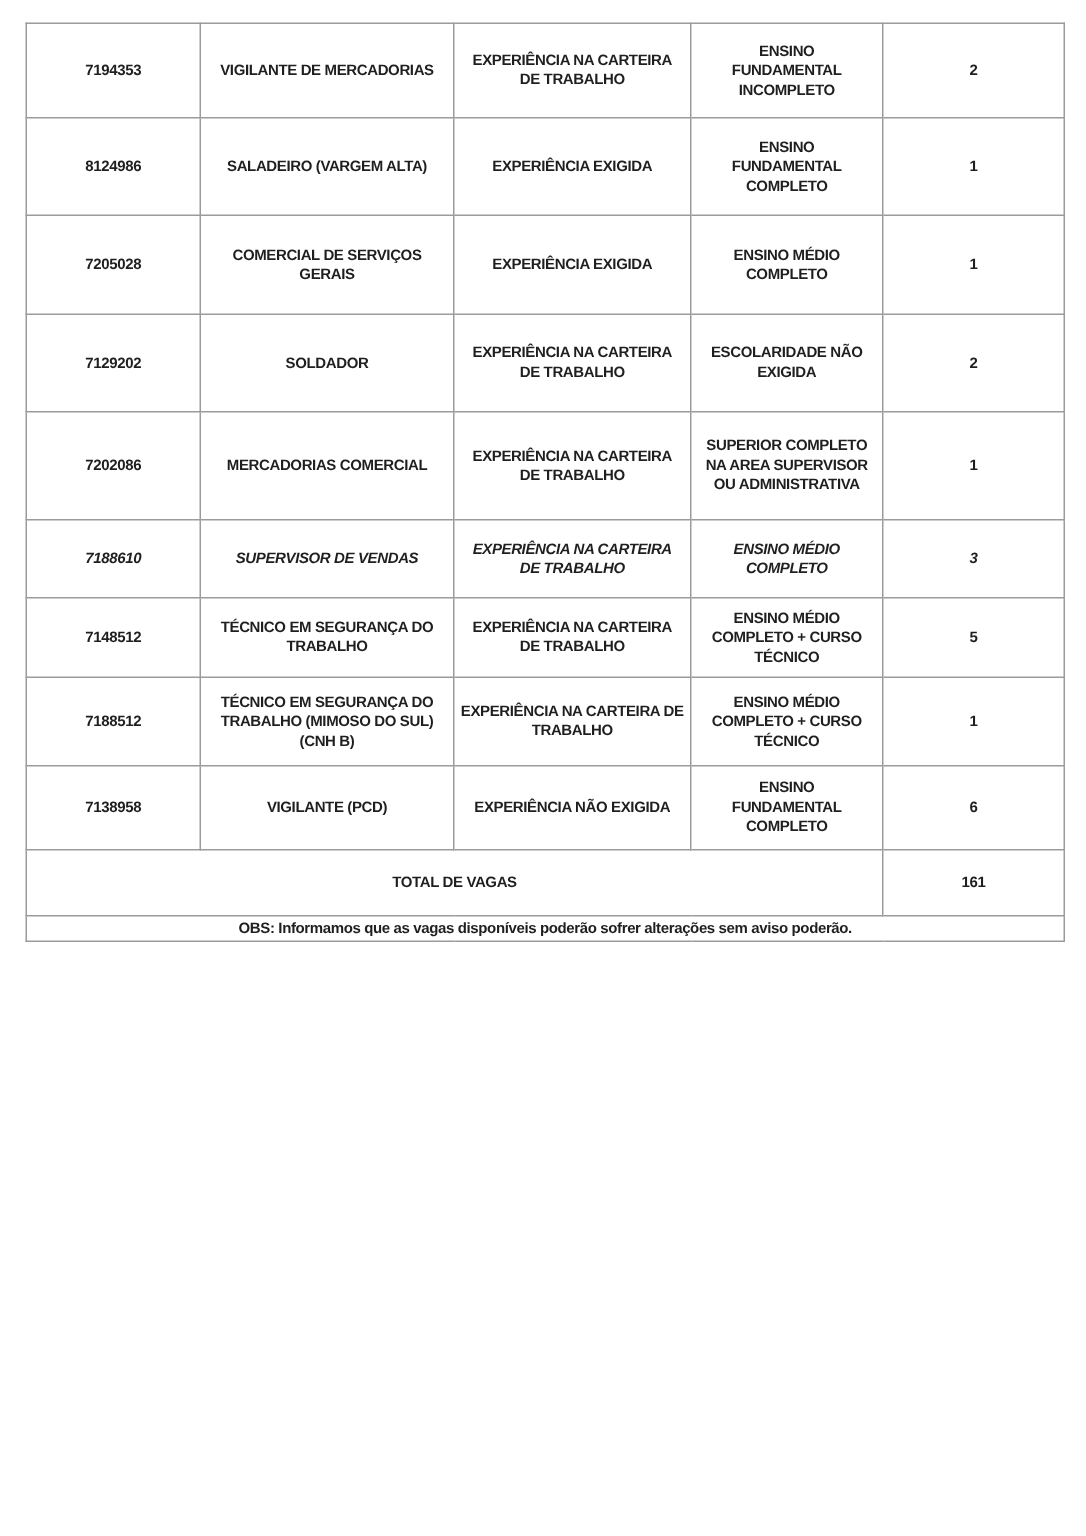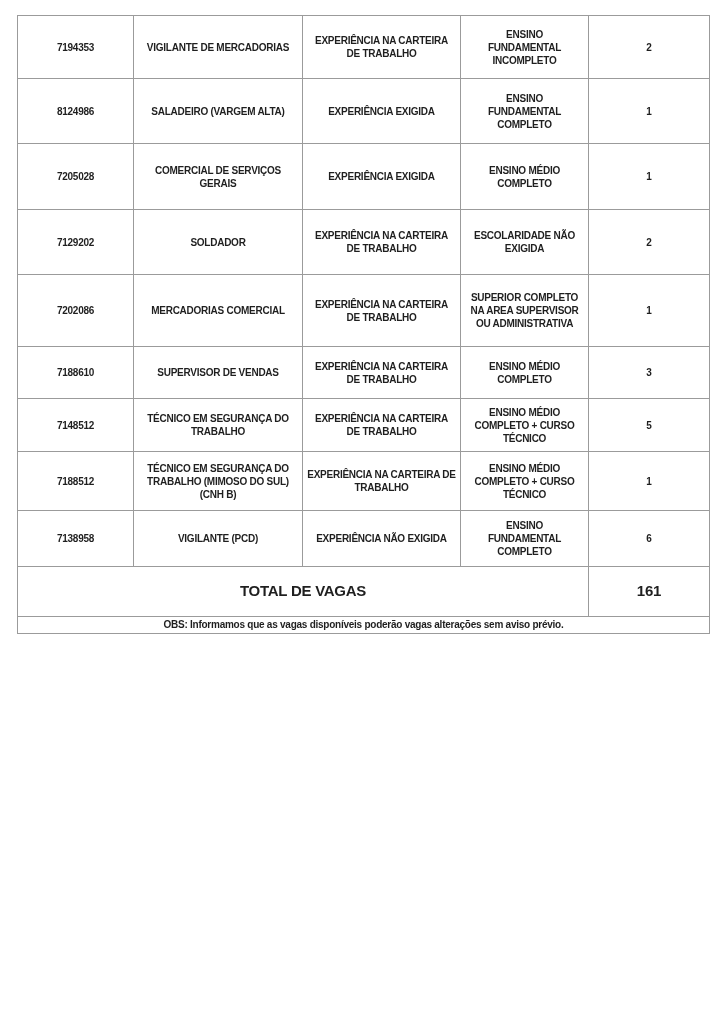--- a/index.html
+++ b/index.html
@@ -15,23 +15,23 @@
     text-align:center; vertical-align:middle;
     font-weight:bold; color:#1f1f1f;
     font-size:10px; line-height:1.3;
     letter-spacing:-0.25px;
     white-space:pre-line;
     padding:1px 4px;
     overflow:hidden;
   }
   td.c-code, td.c-vac { font-size:11px; letter-spacing:0; }
   tr.r1 { height:63px; } tr.r2 { height:65px; } tr.r3 { height:66px; }
-  tr.r4 { height:65px; } tr.r5 { height:72px; } tr.r6 { height:52px; }
+  tr.r4 { height:65px; } tr.r5 { height:72px; } tr.r6 { height:52px;font-style:italic; }
   tr.r7 { height:53px; } tr.r8 { height:59px; } tr.r9 { height:56px; }
-  tr.total-row  { height:17px; } tr.total-row td  { font-size:15px; padding:16px 4px; line-height:1.1; }
+  tr.total-row  { height:17px; } tr.total-row td  { font-size:10px; padding:16px 4px; line-height:1.1; }
   tr.addr-row   { height:16px; } tr.addr-row td   { font-size:10px; padding:0 4px; line-height:1.1; }
   tr.note-row   { height:17px; } tr.note-row td   { font-size:10px; padding:0 4px; line-height:1.1; }
 </style>
 </head>
 <body>
 
 <div class="page">
   <table class="vagas">
     <colgroup>
       <col style="width:116px">
@@ -127,17 +127,17 @@
         <td class="c-edu">ENSINO
 FUNDAMENTAL
 COMPLETO</td>
         <td class="c-vac">6</td>
       </tr>
       <tr class="total-row">
         <td colspan="4">TOTAL DE VAGAS</td>
         <td class="c-vac">161</td>
       </tr>
       <tr class="note-row">
-        <td colspan="5">OBS: Informamos que as vagas disponíveis poderão vagas alterações sem aviso prévio.</td>
+        <td colspan="5">OBS: Informamos que as vagas disponíveis poderão sofrer alterações sem aviso poderão.</td>
       </tr>
     </tbody>
   </table>
 </div>
 
 </body></html>

